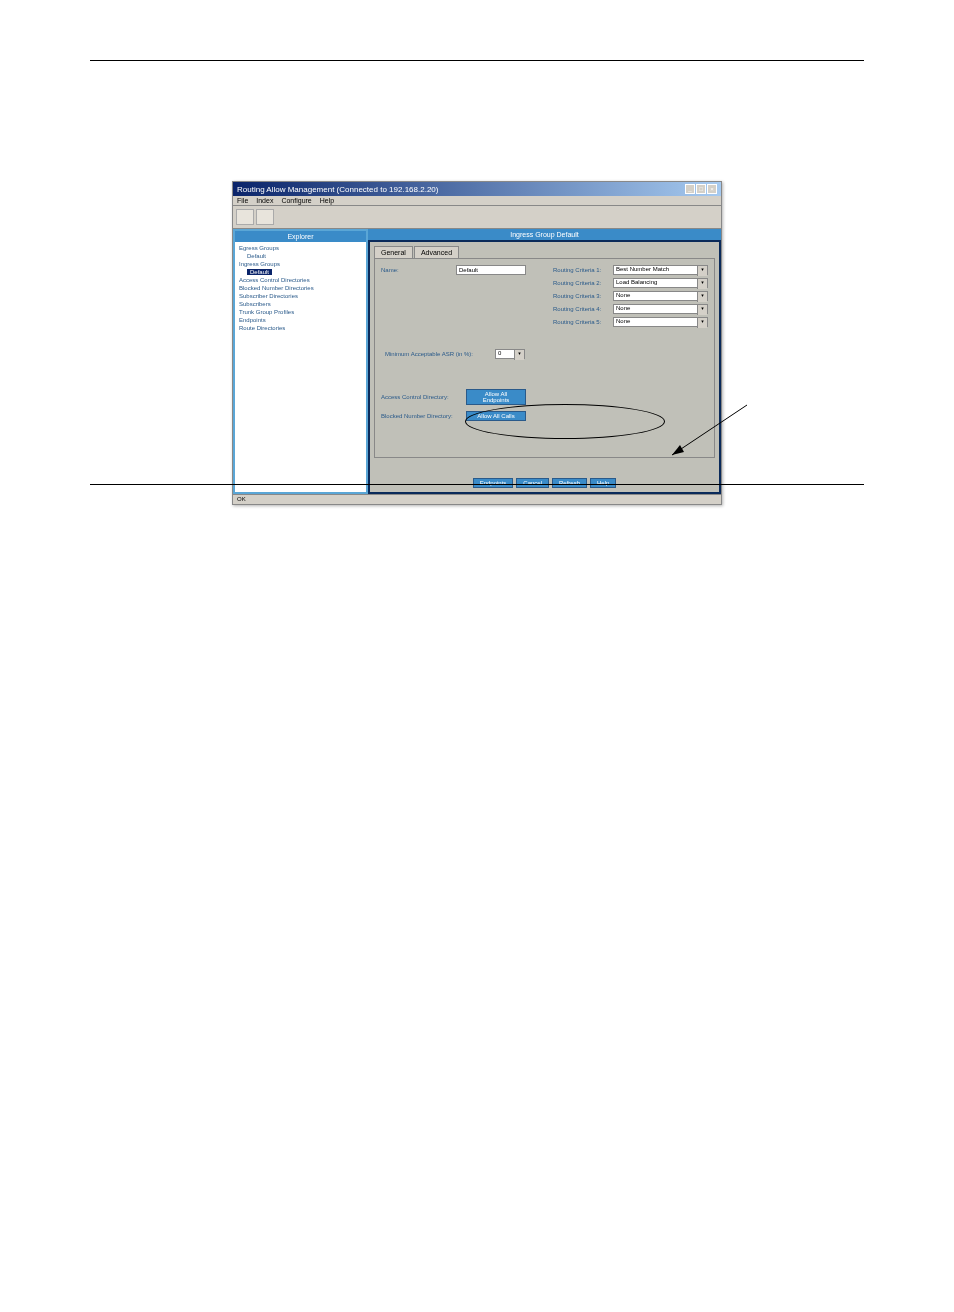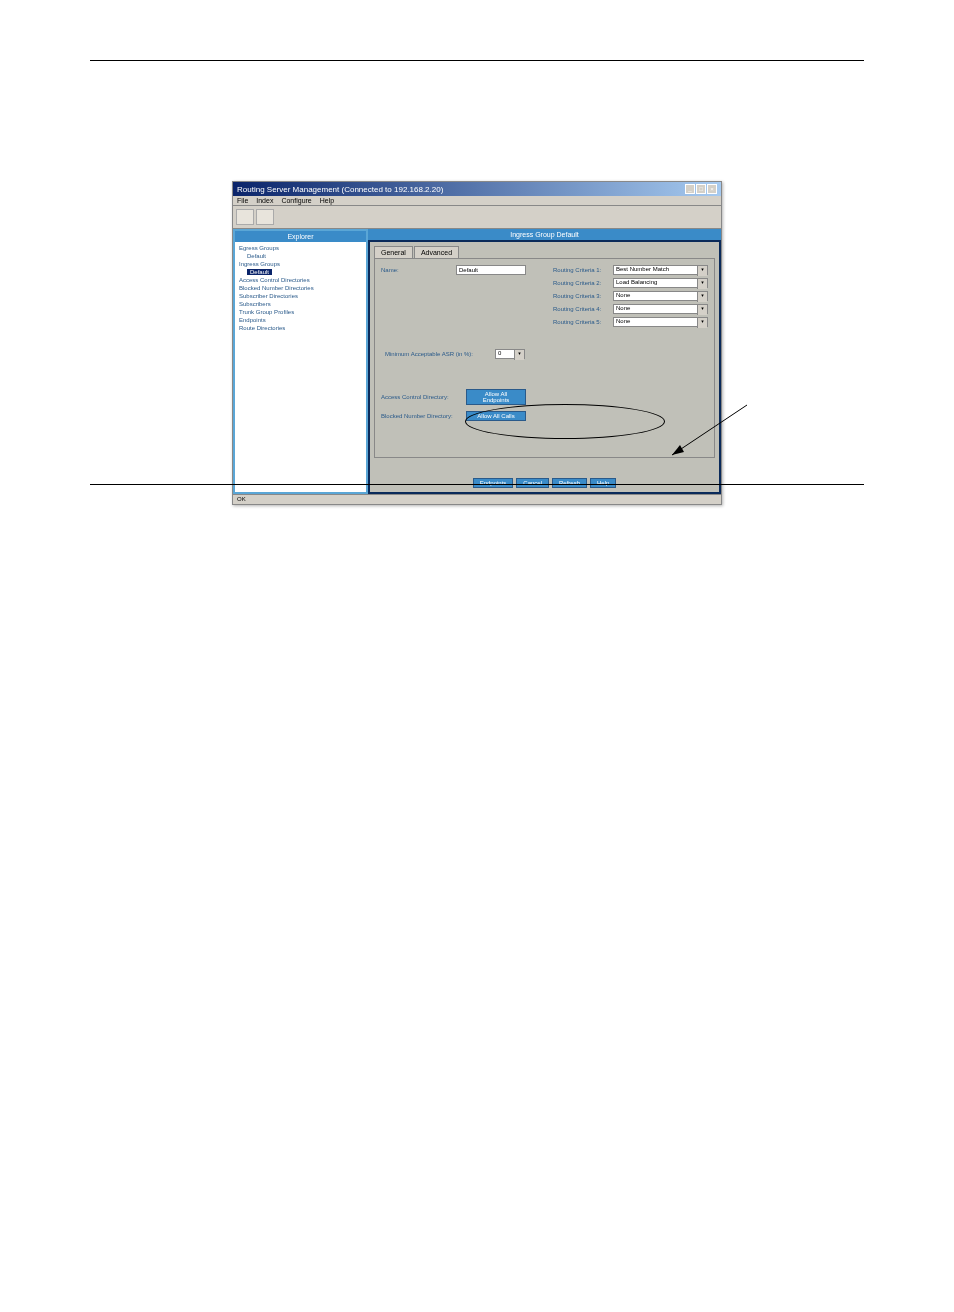--- a/index.html
+++ b/index.html
@@ -286,21 +286,21 @@
   </style>
 </head>
 <body>
 
 <div class="page">
   <div class="header-line"></div>
 
   <div class="screenshot-container">
     <div class="app-window">
       <div class="titlebar">
-        <span>Routing Server Management (Connected to 192.168.2.20)</span>
+        <span>Routing Allow Management (Connected to 192.168.2.20)</span>
         <div class="titlebar-buttons">
           <div class="titlebar-btn">_</div>
           <div class="titlebar-btn">□</div>
           <div class="titlebar-btn">×</div>
         </div>
       </div>
       <div class="menubar">
         <span>File</span>
         <span>Index</span>
         <span>Configure</span>

